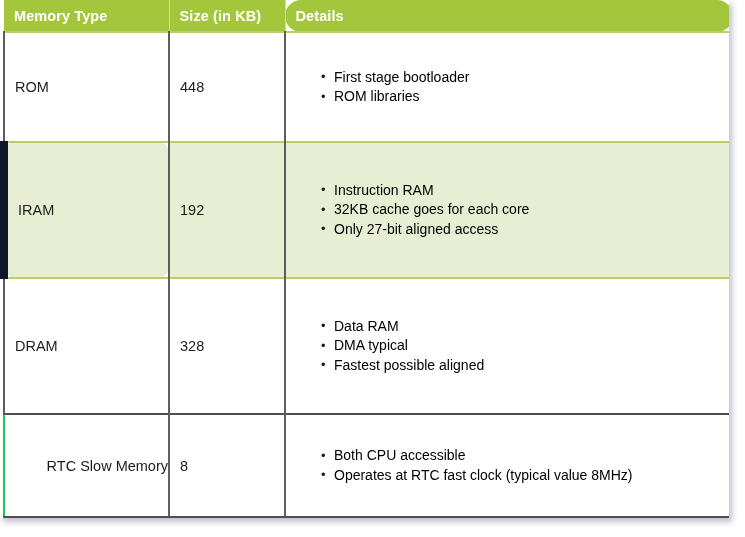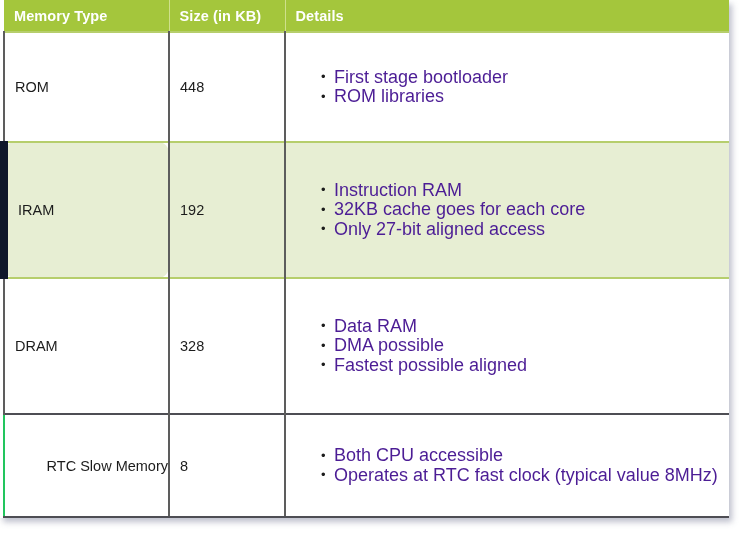--- a/index.html
+++ b/index.html
@@ -47,21 +47,21 @@
     text-align: left;
     padding: 0 0 0 10px;
     margin: 0;
     height: 31px;
     vertical-align: middle;
     border: none;
     border-right: 1px solid #cfe08c;
     white-space: nowrap;
     letter-spacing: 0.1px;
   }
-  thead th.last-th { border-right: none; }
+  thead th.last-th { border-right: none; border-radius: 16px; }
 
   
   tbody td {
     font-size: 14.5px;
     color: #1c1c1c;
     vertical-align: middle;
     padding: 0;
     border-top: 2px solid #b6ce6c;
     border-right: 2px solid #5d5d5d;
   }
@@ -89,23 +89,23 @@
 
   .cell-text { display: block; }
 
   ul.detail-list {
     margin: 0;
     padding: 0 0 0 48px;
     list-style: none;
   }
   ul.detail-list li {
     position: relative;
-    font-size: 18px;
+    font-size: 14px;
     line-height: 19.5px;
-    color: #4c1d95;
+    color: #000000;
     padding-left: 0;
     white-space: nowrap;
   }
   ul.detail-list li::before {
     content: "\2022";
     position: absolute;
     left: -13px;
     top: -0.5px;
     font-size: 13px;
     line-height: 19.5px;
@@ -172,21 +172,21 @@
       <tr class="plain r2">
         <td class="cell-type">
           <span class="cell-text">DRAM</span>
         </td>
         <td class="cell-size">
           <span class="cell-text">328</span>
         </td>
         <td class="cell-details">
           <ul class="detail-list">
             <li>Data RAM</li>
-            <li>DMA possible</li>
+            <li>DMA typical</li>
             <li>Fastest possible aligned</li>
           </ul>
         </td>
       </tr>
 
 
       <tr class="plain r4 row-last">
         <td class="cell-type">
           <span class="cell-text">RTC Slow Memory</span>
         </td>

